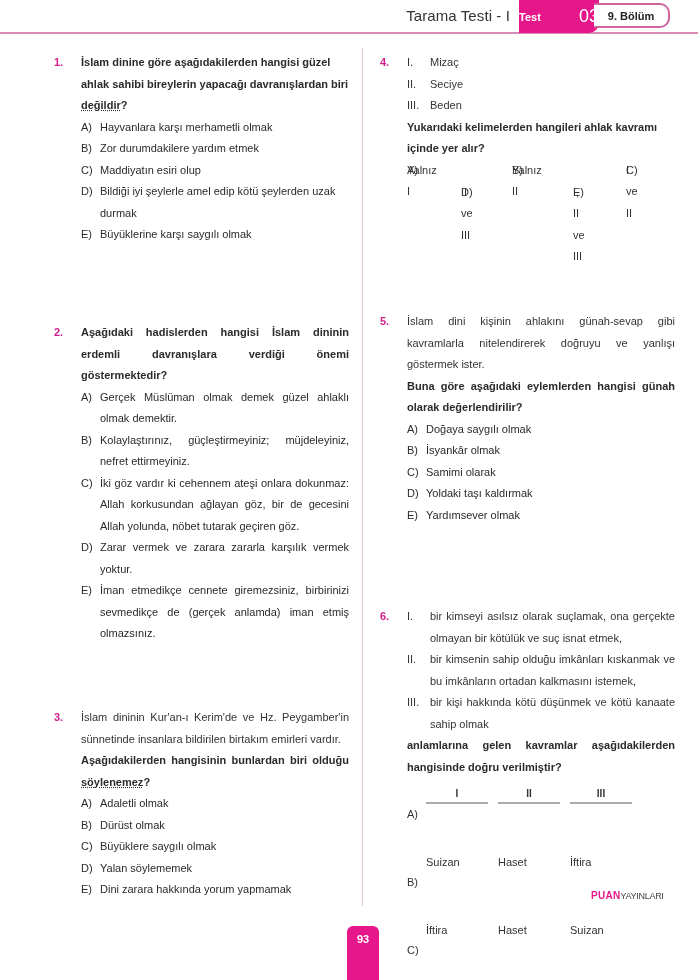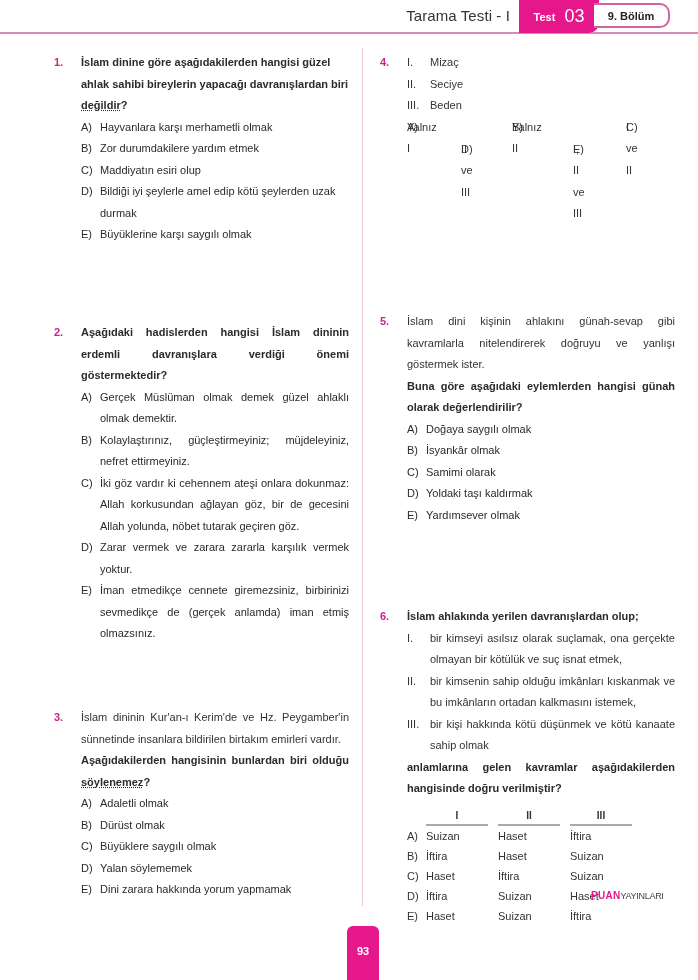--- a/index.html
+++ b/index.html
@@ -2,21 +2,21 @@
 <html><head>
 <meta charset="utf-8">
 <style>
   * { box-sizing: border-box; margin: 0; padding: 0; }
   html, body { width: 698px; height: 980px; background: #ffffff; overflow: hidden; }
   body { font-family: "Liberation Sans", sans-serif; color: #2a2a2a; position: relative; }
 
   .header { position: absolute; left: 0; top: 0; width: 698px; height: 34px; }
   .header-line { position: absolute; left: 0; top: 32px; width: 698px; height: 2px; background: #d98bb8; }
   .header-title { position: absolute; right: 188px; top: 7px; font-size: 15px; color: #333; letter-spacing: 0.1px; }
-  .test-tab { position: absolute; left: 519px; top: 0; width: 80px; height: 33px; background: #e6178a; border-radius: 0 0 10px 0; color: #fff; display: flex; align-items: center; justify-content: center; gap: 9px; }
+  .test-tab { position: absolute; left: 519px; top: 0; width: 80px; height: 33px; background: #e6178a; border-radius: 0 0 10px 0; color: #fff; display: flex; align-items: center; justify-content: space-between; gap: 9px; }
   .test-tab .t1 { font-size: 11px; font-weight: bold; }
   .test-tab .t2 { font-size: 18px; font-weight: normal; }
   .section-tab { position: absolute; left: 594px; top: 3px; width: 76px; height: 25px; border: 2px solid #d0649f; border-left: none; border-radius: 0 10px 10px 0; display: flex; align-items: center; justify-content: center; font-size: 11px; font-weight: bold; color: #222; background: #fff; }
 
   .divider { position: absolute; left: 362px; top: 48px; width: 1px; height: 858px; background: #e6c6d6; }
 
   .q { position: absolute; font-size: 11px; line-height: 21.5px; }
   .qnum { position: absolute; left: 0; top: 0; color: #d01f8c; font-weight: bold; }
   .qbody { margin-left: 27px; }
   .stem { font-weight: bold; color: #2b2b2b; }
@@ -37,23 +37,23 @@
   .roman { display: flex; }
   .roman .r { width: 23px; flex: none; }
   .inline-opts { position: relative; height: 42px; }
   .inline-opts span { position: absolute; }
 
   .ans-table { margin-top: 2px; }
   .ans-head { display: flex; padding-left: 19px; height: 24px; align-items: flex-end; }
   .ans-head .h { width: 72px; text-align: center; border-bottom: 2px solid #aaa; margin-right: 0; font-weight: bold; font-size: 10px; line-height: 16px; }
   .ans-row { display: flex; line-height: 20px; }
   .ans-row .l { width: 19px; }
-  .ans-row .c { width: 72px; }
-
-  .page-num { position: absolute; left: 347px; top: 926px; width: 32px; height: 54px; background: #e6178a; border-radius: 6px 6px 0 0; color: #fff; font-weight: bold; font-size: 11px; text-align: center; padding-top: 19px; }
+  .ans-row .c { width: 72px; margin-top: 48px; }
+
+  .page-num { position: absolute; left: 347px; top: 926px; width: 32px; height: 54px; background: #e6178a; border-radius: 6px 6px 0 0; color: #fff; font-weight: bold; font-size: 11px; text-align: center; padding-top: 7px; }
   .brand { position: absolute; left: 591px; top: 890px; font-size: 10px; }
   .brand .b1 { color: #e6178a; font-weight: bold; letter-spacing: 0.3px; }
   .brand .b2 { color: #444; font-size: 9px; letter-spacing: -0.3px; }
 </style>
 </head>
 <body>
 
 <div class="header">
   <div class="header-line"></div>
   <div class="header-title">Tarama Testi - I</div>
@@ -156,20 +156,21 @@
         <span>Mizaç</span>
       </div>
     <div class="roman txt">
         <span class="r">II.</span>
         <span>Seciye</span>
       </div>
     <div class="roman txt">
         <span class="r">III.</span>
         <span>Beden</span>
       </div>
+    <div class="stem">Yukarıdaki kelimelerden hangileri ahlak kavramı içinde yer alır?</div>
     <div class="inline-opts txt">
       <span style="left:0;top:0">
           <span>A)</span> 
           <span>Yalnız I</span>
         </span>
       <span style="left:105px;top:0">
           <span>B)</span> 
           <span>Yalnız II</span>
         </span>
       <span style="left:219px;top:0">
@@ -212,21 +213,20 @@
     <div class="opt">
         <span class="l">E)</span>
         <span class="t">Yardımsever olmak</span>
       </div>
   </div>
 </div>
 
 <div class="q q6">
   <span class="qnum">6.</span>
   <div class="qbody">
-    <div class="stem">İslam ahlakında yerilen davranışlardan olup;</div>
     <div class="roman txt hang">
         <span class="r">I.</span>
         <span style="flex:1;text-align:justify">bir kimseyi asılsız olarak suçlamak, ona gerçekte olmayan bir kötülük ve suç isnat etmek,</span>
       </div>
     <div class="roman txt hang">
         <span class="r">II.</span>
         <span style="flex:1;text-align:justify">bir kimsenin sahip olduğu imkânları kıskanmak ve bu imkânların ortadan kalkmasını istemek,</span>
       </div>
     <div class="roman txt hang">
         <span class="r">III.</span>

